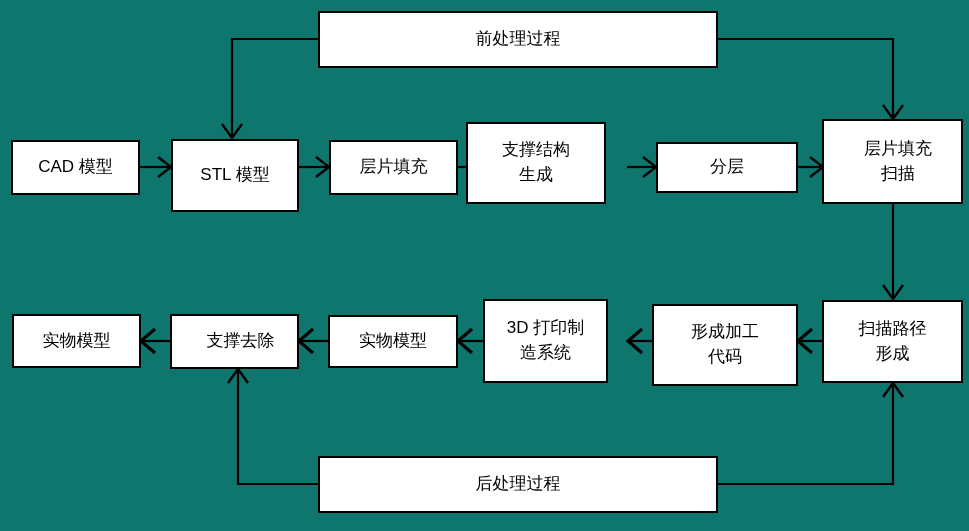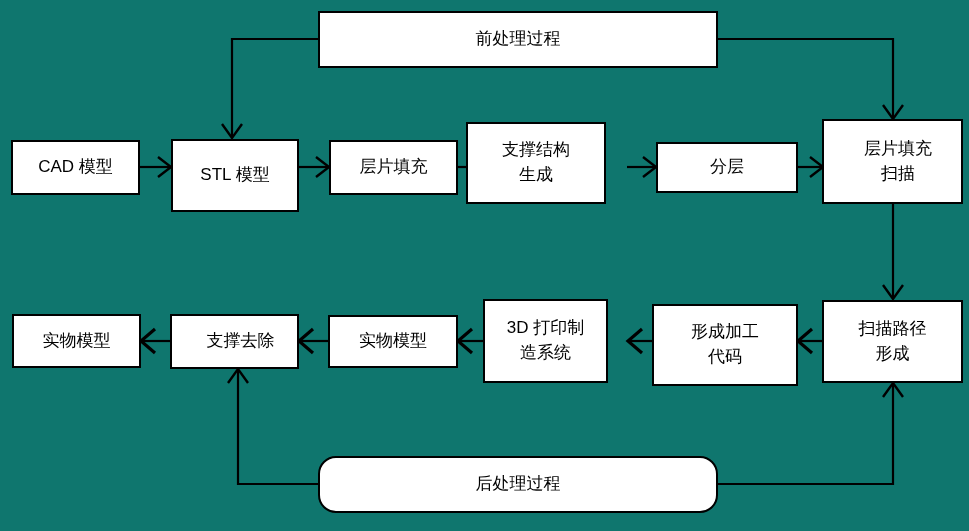--- a/index.html
+++ b/index.html
@@ -174,17 +174,17 @@
   <div class="node" style="left:652px; top:304px; width:146px; height:82px;">
     <span class="label">形成加工
 代码</span>
   </div>
 
   <div class="node" style="left:822px; top:300px; width:141px; height:83px;">
     <span class="label">扫描路径
 形成</span>
   </div>
 
-  <div class="node band" style="left:318px; top:456px; width:400px; height:57px;border-radius:18px;">
+  <div class="node band" style="left:318px; top:456px; width:400px; height:57px;">
     <span class="label">后处理过程</span>
   </div>
 
 </div>
 
 </body></html>

